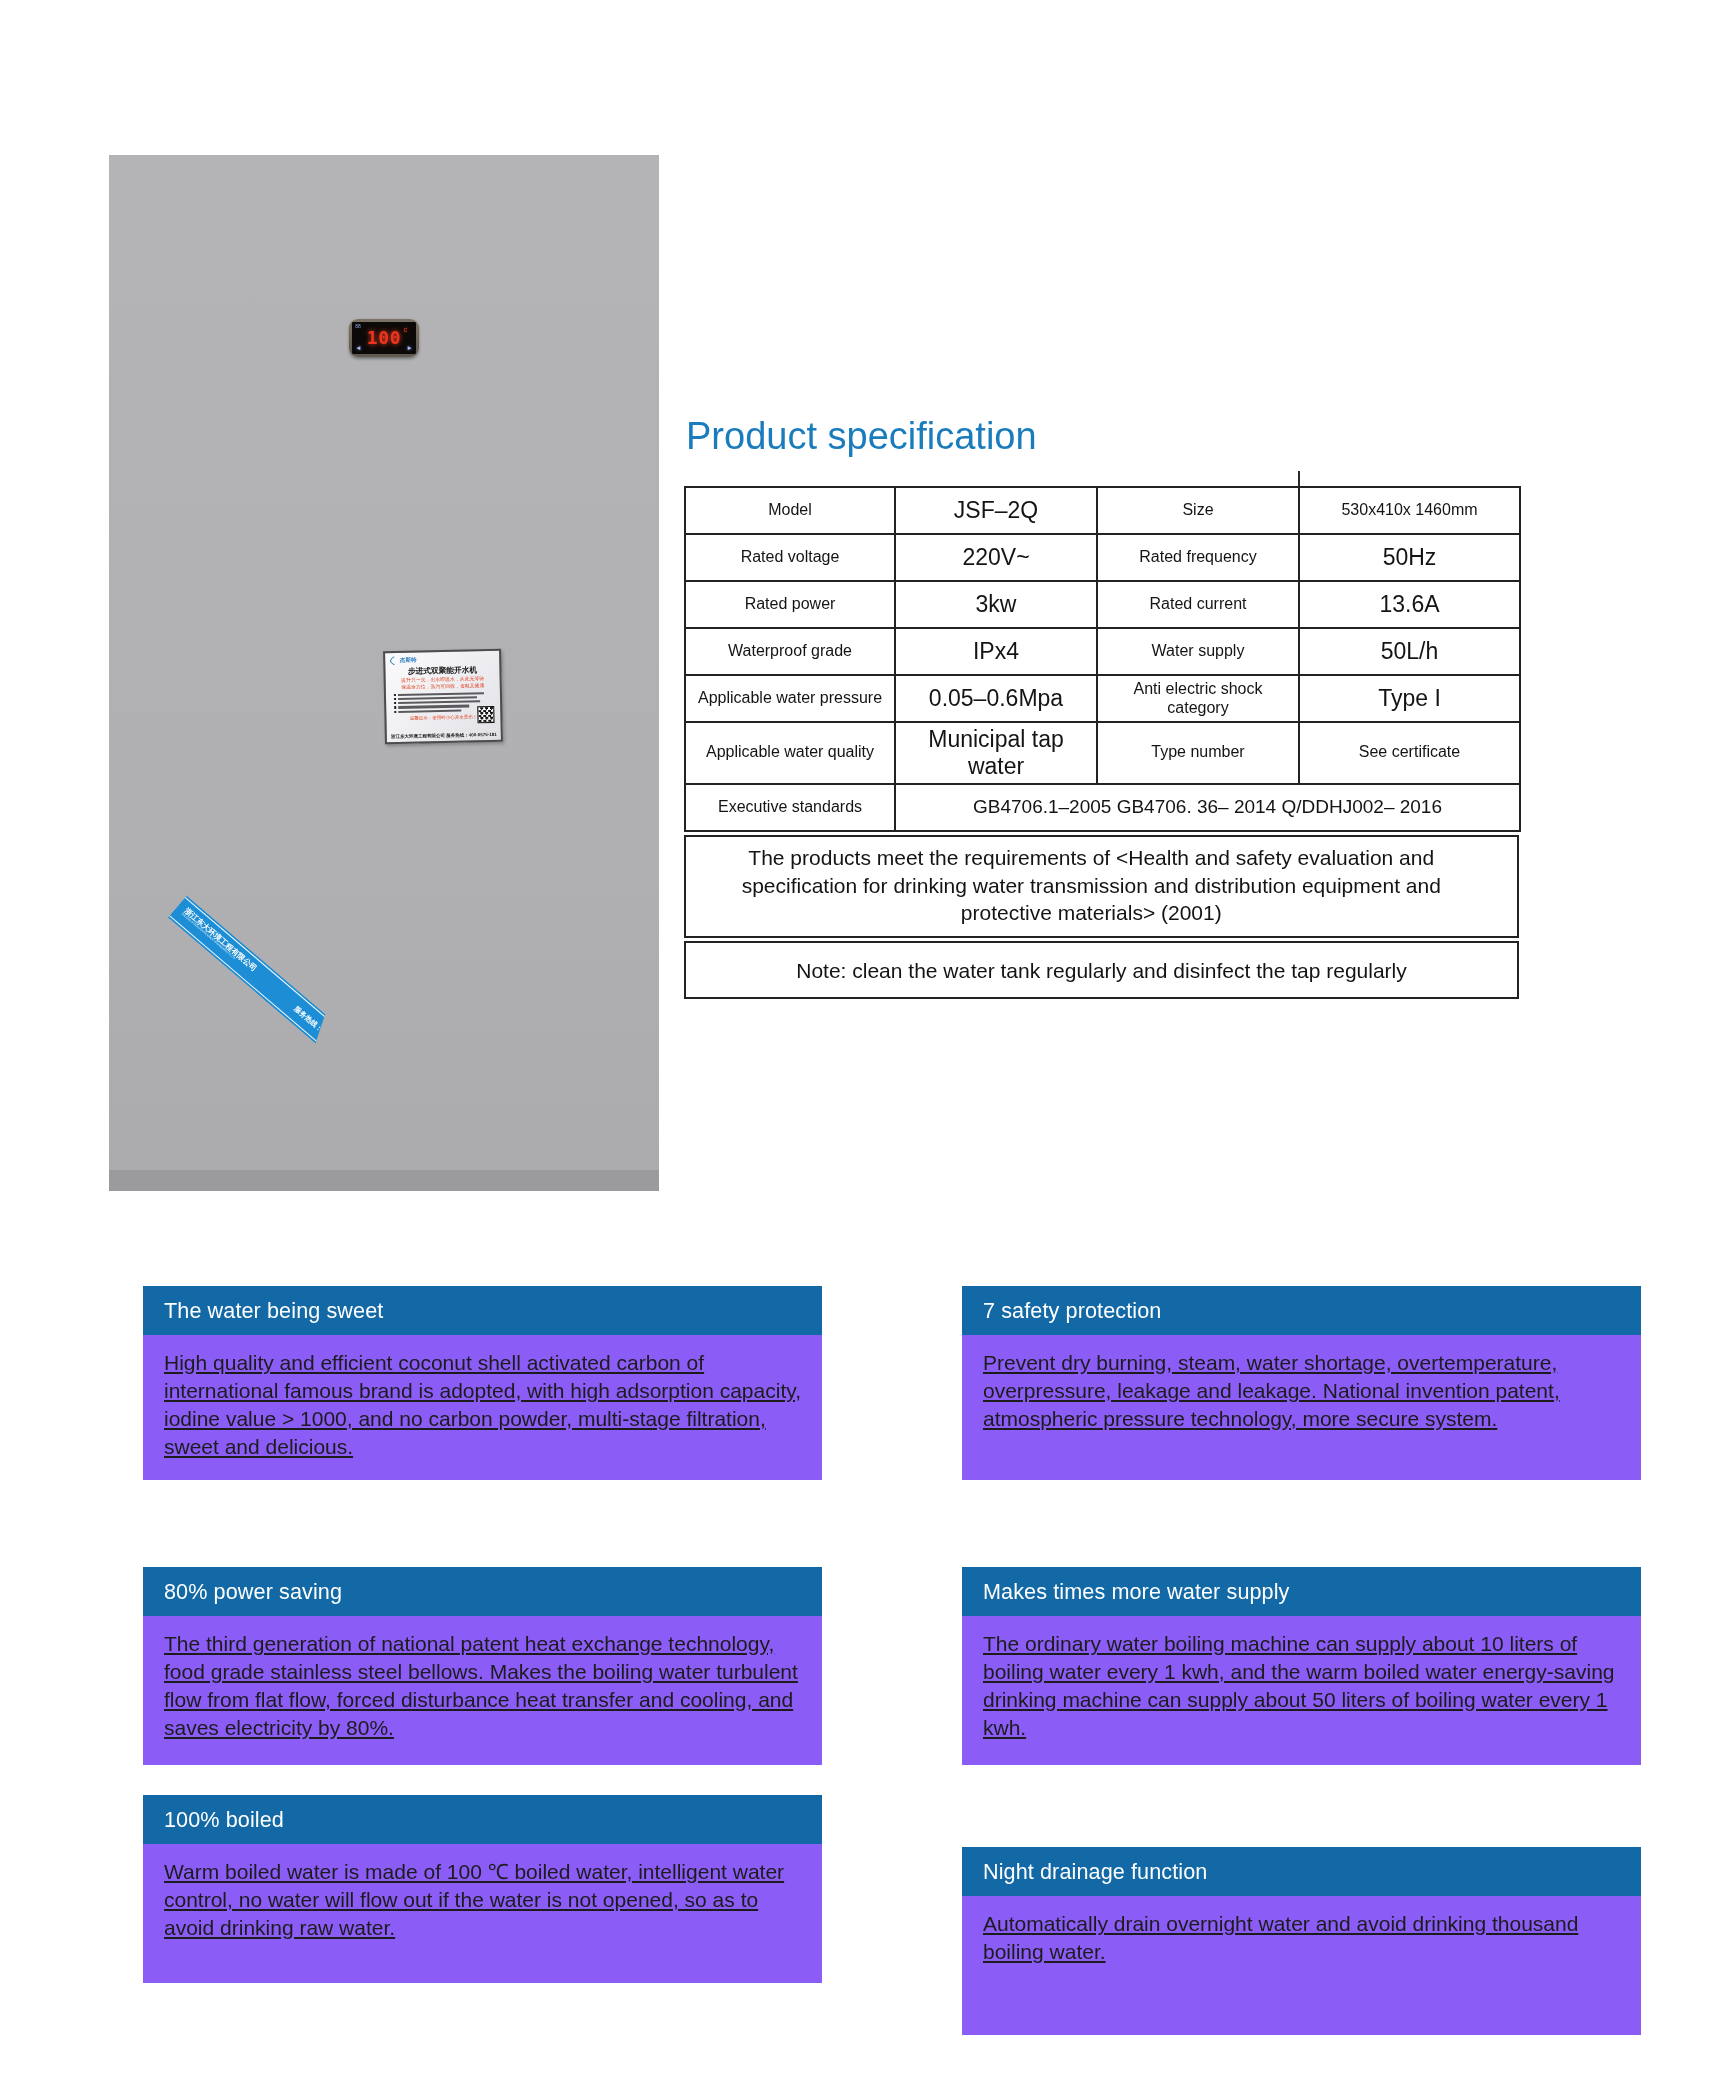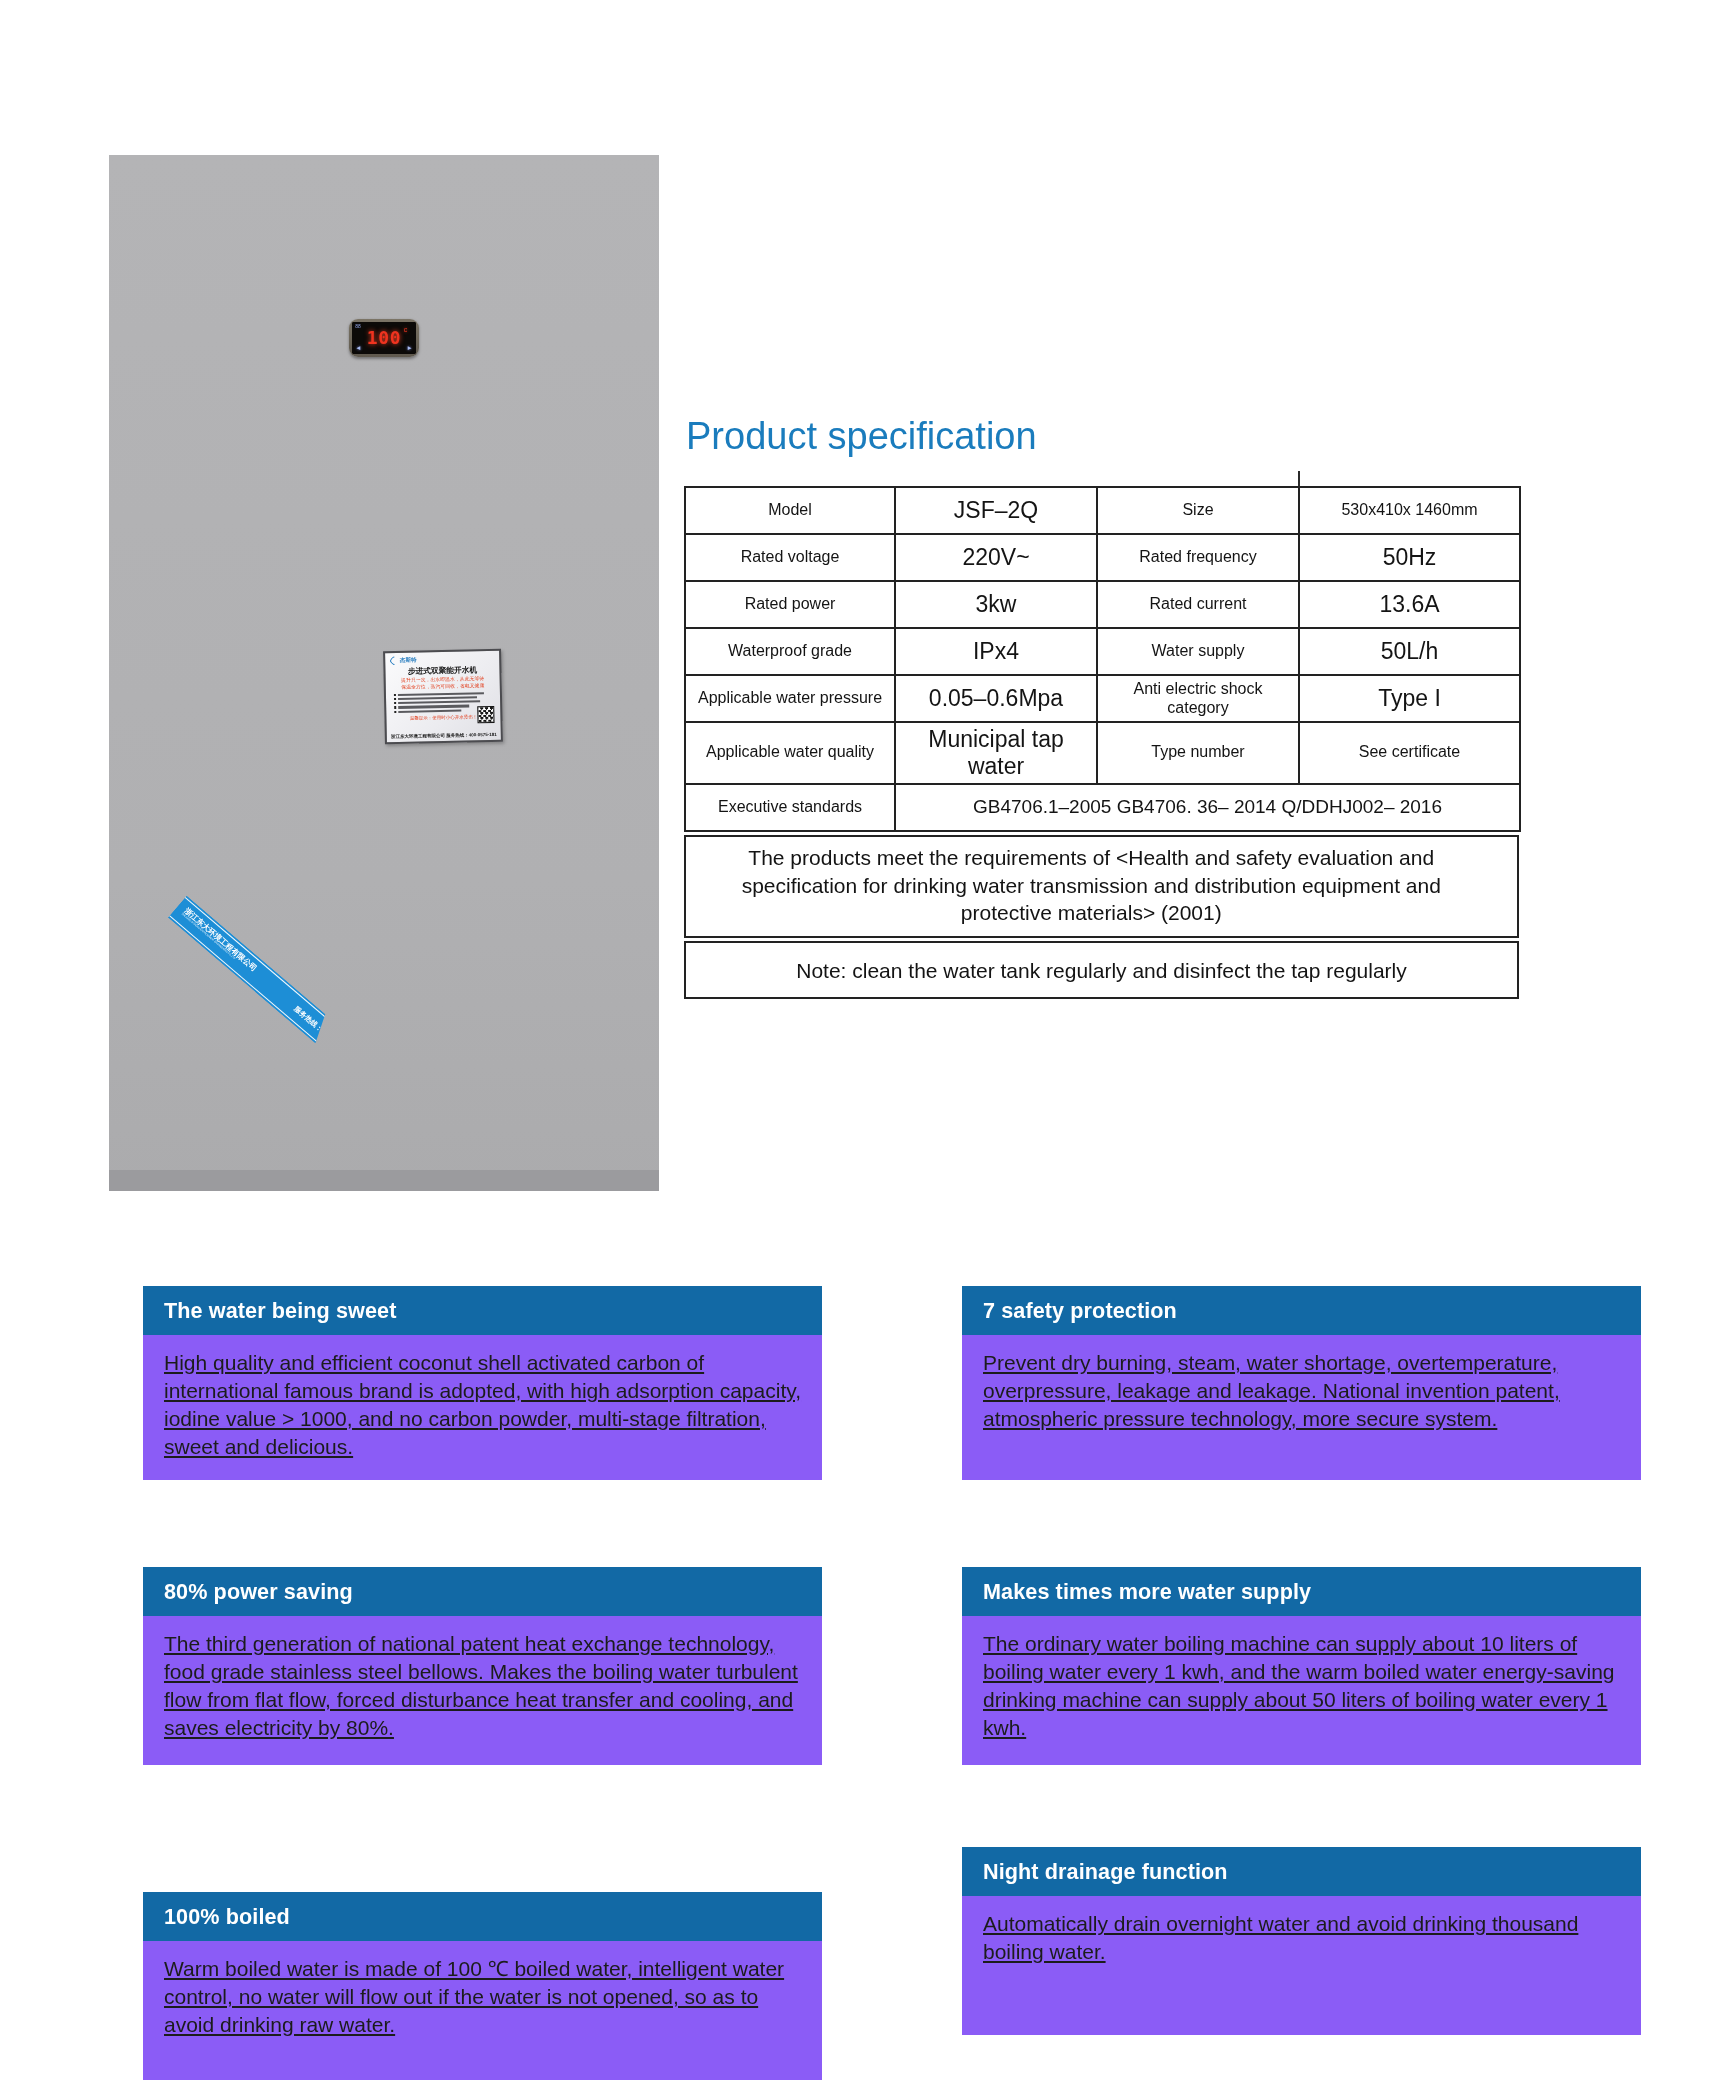--- a/index.html
+++ b/index.html
@@ -75,26 +75,26 @@
 
   .spec-box{border:2.1px solid #222;background:#fff;margin-top:2.8px;
             font-size:21px;color:#141414;line-height:1.33;text-align:center;box-sizing:border-box;}
   #spec-paragraph{padding:7px 40px 8.4px 19.5px;}
   #spec-note{padding:14px 19.5px 12.5px 19.5px;}
 
   
   .feature{position:absolute;width:679px;}
   .feature-header{height:49px;background:#1269a5;display:flex;align-items:center;
                   padding-left:21px;box-sizing:border-box;}
-  .feature-header span{color:#ffffff;font-size:21.6px;font-weight:700;letter-spacing:0.1px;}
+  .feature-header span{color:#ffffff;font-size:21.6px;font-weight:400;letter-spacing:0.1px;}
   .feature-body{background:#8b5cf6;padding:14px 21px 0 21px;box-sizing:border-box;
                 font-size:21px;color:#1c1c1c;line-height:1.33;text-decoration:underline;}
   #feature-0{left:143px;top:1286px;} #feature-1{left:962px;top:1286px;}
   #feature-2{left:143px;top:1567px;} #feature-3{left:962px;top:1567px;}
-  #feature-4{left:143px;top:1892px;} #feature-5{left:962px;top:1847px;}
+  #feature-4{left:143px;top:1795px;} #feature-5{left:962px;top:1847px;}
   #feature-0 .feature-body,#feature-1 .feature-body{height:145px;}
   #feature-2 .feature-body,#feature-3 .feature-body{height:149px;}
   #feature-4 .feature-body,#feature-5 .feature-body{height:139px;}
 </style>
 </head>
 <body>
 
 <div id="page">
 
 

